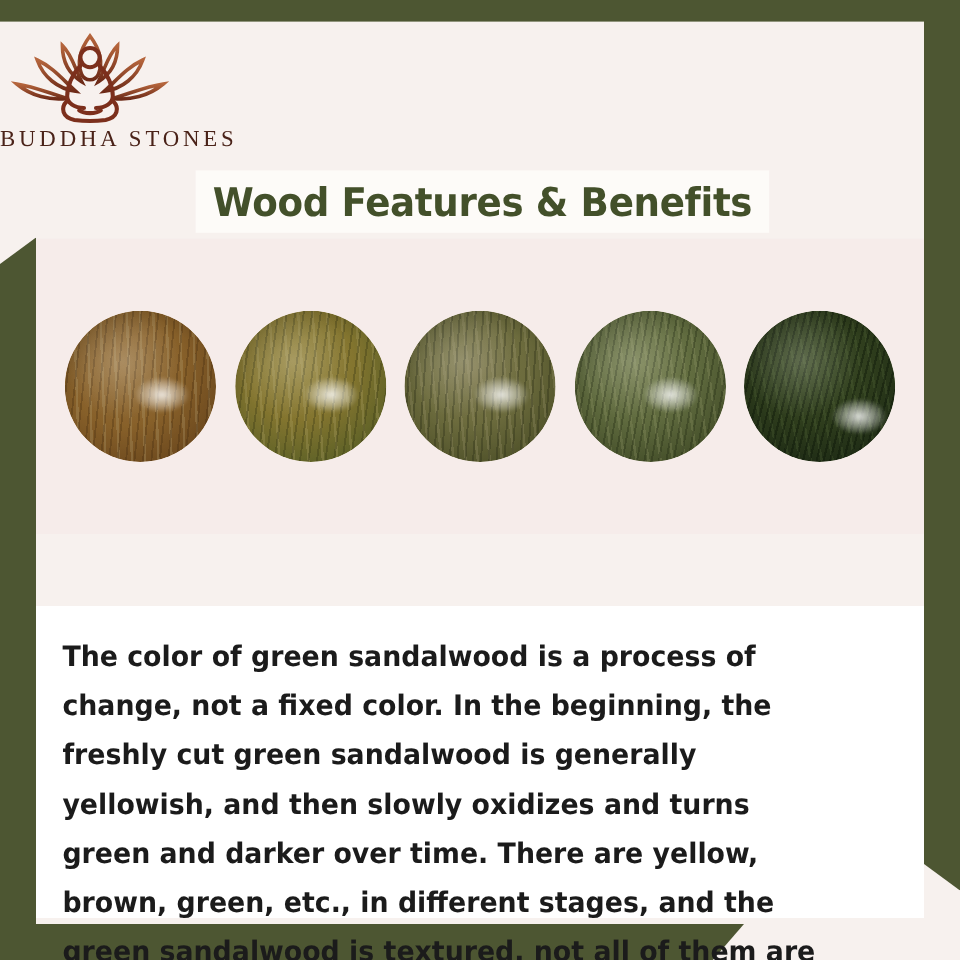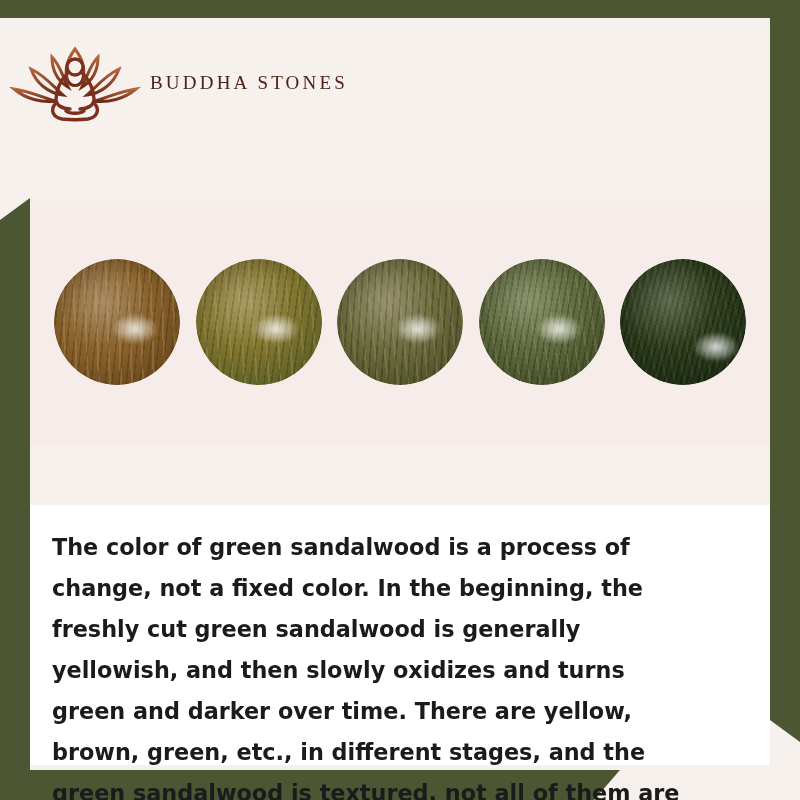--- a/index.html
+++ b/index.html
@@ -60,22 +60,21 @@
   }
 
   
   .logo-block {
     position: absolute;
     left: 0;
     top: 22px;
     width: 800px;
     height: 120px;
     display: flex;
-    flex-direction: row;
-    align-items: center;
+    flex-direction: column;
     justify-content: flex-start;
   }
   .logo-mark {
     width: 150px;
     height: 82px;
     display: block;
   }
   .logo-word {
     margin-top: 2px;
     font-family: "Liberation Serif", serif;
@@ -236,20 +235,23 @@
         <path d="M83 33 C90 40 94 50 94 58 C94 64 88 68 80 68"></path>
 
         <path d="M56 62 C50 68 52 76 62 78 C70 79 80 79 88 78 C98 76 100 68 94 62"></path>
 
         <path d="M66 70 C70 73 80 73 84 70"></path>
       </g>
     </svg>
     <div class="logo-word">BUDDHA STONES</div>
   </div>
 
+  <div class="title-band">
+    <div class="title-text">Wood Features &amp; Benefits</div>
+  </div>
 
   <div class="beads-area">
 
     <div class="bead">
       <div class="grain" style="
         background:
           repeating-linear-gradient(96deg, rgba(92,58,20,0.30) 0px, rgba(92,58,20,0.30) 1.5px, rgba(0,0,0,0) 1.5px, rgba(0,0,0,0) 7px),
           repeating-linear-gradient(88deg, rgba(255,226,160,0.30) 0px, rgba(255,226,160,0.30) 2px, rgba(0,0,0,0) 2px, rgba(0,0,0,0) 11px),
           radial-gradient(circle at 40% 38%, #d8a356 0%, #c28a3c 45%, #9d6a2c 78%, #7a5122 100%);"></div>
       <div class="vig"></div>

